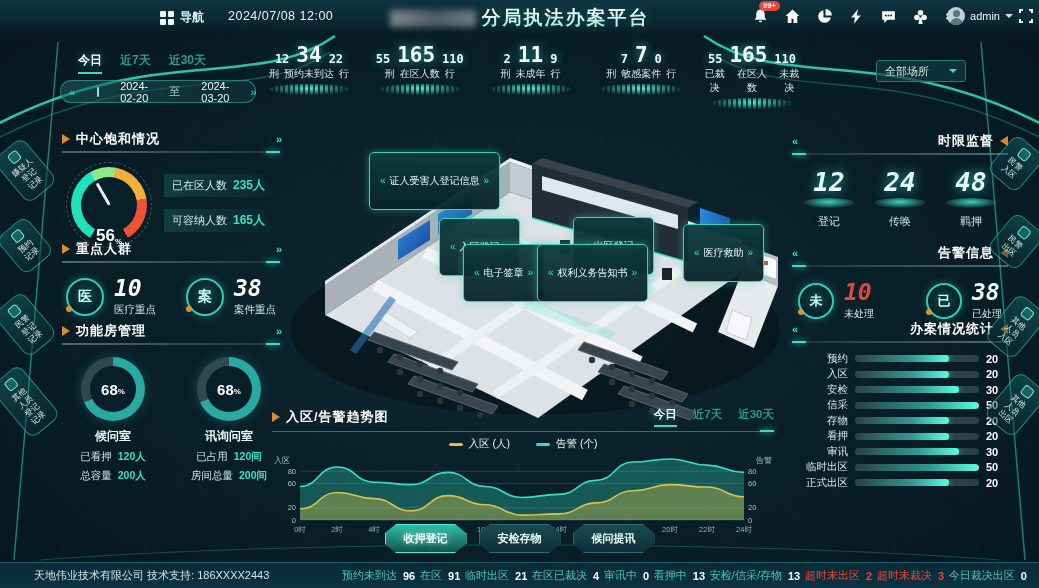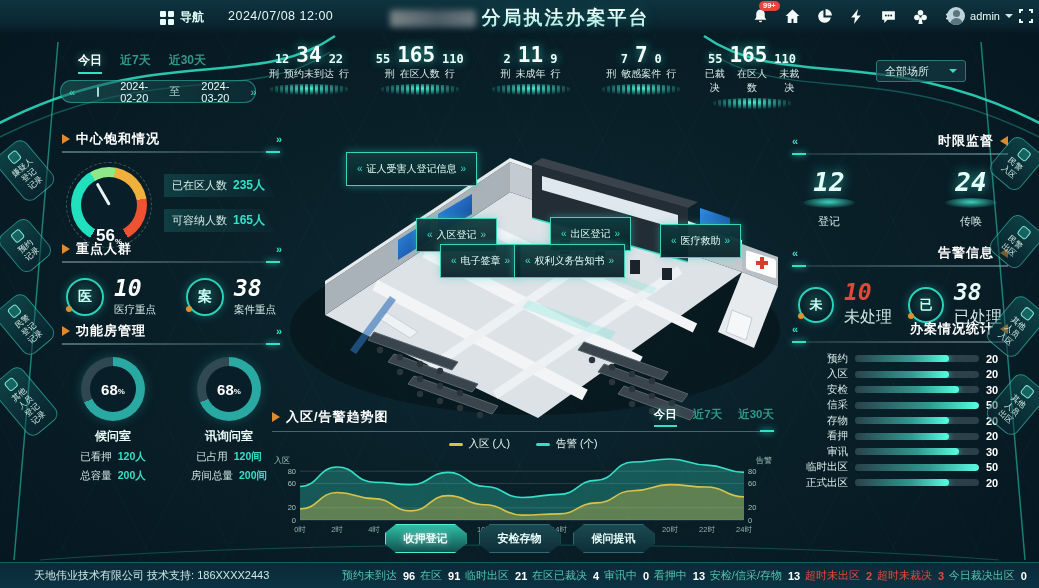--- a/index.html
+++ b/index.html
@@ -131,21 +131,21 @@
     background:radial-gradient(ellipse at 50% 40%, rgba(74,255,226,.8), rgba(74,255,226,.05) 72%); }
   .tl-lab { font-size:11px; color:#cfe8e3; }
   .al-row { display:flex; justify-content:space-between; padding:0 6px; margin-top:14px; }
   .al-item { display:flex; align-items:center; gap:10px; }
   .al-ico { position:relative; width:36px; height:36px; border-radius:50%; border:2px solid #2ad2bb;
     background:radial-gradient(circle at 50% 45%, rgba(42,210,187,.22), rgba(8,30,38,.9) 70%);
     display:flex; align-items:center; justify-content:center; font-size:13px; font-weight:bold; color:#c9fef4;
     box-shadow:0 0 10px rgba(42,210,187,.35); }
   .al-ico::after { content:""; position:absolute; left:-2px; bottom:2px; width:6px; height:6px; border-radius:50%; background:#e0912e; }
   .al-val { font-family:"DejaVu Sans Mono",monospace; font-style:italic; font-size:23px; font-weight:bold; line-height:1; }
-  .al-lab { font-size:16px; color:#cfe8e3; margin-top:3px; }
+  .al-lab { font-size:10px; color:#cfe8e3; margin-top:3px; }
   #case-bars { margin-top:8px; }
   .cb-row { display:flex; align-items:center; gap:7px; height:15.5px; }
   .cb-lab { width:56px; text-align:right; font-size:10.5px; color:#d6ece8; white-space:nowrap; }
   .cb-track { flex:1; height:7px; border-radius:4px; background:rgba(130,150,160,.3); overflow:hidden; }
   .cb-fill { height:100%; border-radius:4px;
     background:linear-gradient(90deg, rgba(18,60,70,.1), rgba(53,224,200,.55) 60%, #56ffe2);
     box-shadow:0 0 7px rgba(53,224,200,.8); }
   .cb-val { width:22px; font-size:11px; font-weight:bold; color:#ffffff; }
 
   
@@ -154,23 +154,23 @@
     border:1px solid rgba(53,224,200,.5); border-radius:9px;
     color:#d8f2ec; font-size:8px; line-height:1.25; white-space:pre-line; z-index:5; }
   .edge-tab .tab-ico { width:11px; height:11px; margin:0 auto 3px; border-radius:3px; border:1px solid #7fe6d4;
     background:rgba(53,224,200,.25); }
   .edge-tab.l { transform:rotate(-40deg); }
   .edge-tab.r { transform:rotate(40deg); }
 
   
   #scene { position:absolute; left:280px; top:100px; width:500px; height:322px; }
   #scene svg { position:absolute; inset:0; }
-  .pill { position:absolute; padding:9px 10px; font-size:10px; color:#e4fffa; white-space:nowrap; cursor:pointer;
+  .pill { position:absolute; padding:21px 10px; font-size:10px; color:#e4fffa; white-space:nowrap; cursor:pointer;
     background:linear-gradient(180deg, rgba(14,60,62,.95), rgba(8,34,40,.95));
-    border:1px solid #3ad2bd; border-radius:0; box-shadow:0 0 8px rgba(58,210,189,.45); z-index:6; }
+    border:1px solid #3ad2bd; border-radius:5px; box-shadow:0 0 8px rgba(58,210,189,.45); z-index:6;margin-left:23px; }
   .pill::before { content:"«"; color:#35e0c8; margin-right:4px; }
   .pill::after { content:"»"; color:#35e0c8; margin-left:4px; }
 
   
   #trend-panel { left:272px; top:407px; width:502px; }
   .trend-h { display:flex; align-items:center; gap:6px; border-bottom:1px solid rgba(133,170,178,.5); padding-bottom:4px; position:relative; }
   .trend-h::after { content:""; position:absolute; right:0; bottom:-1px; width:14px; height:2px; background:#35e0c8; box-shadow:0 0 6px #35e0c8; }
   .range-tabs.trend { position:static; margin-left:auto; gap:16px; }
   .range-tabs.trend .rtab { font-size:11.5px; }
   #legend { display:flex; justify-content:center; gap:26px; margin-top:5px; }
@@ -480,20 +480,25 @@
         <div class="tl-item">
           <div class="tl-val">12</div>
           <div class="tl-disc"></div>
           <div class="tl-lab">登记</div>
         </div>
         <div class="tl-item">
           <div class="tl-val">24</div>
           <div class="tl-disc"></div>
           <div class="tl-lab">传唤</div>
         </div>
+        <div class="tl-item">
+          <div class="tl-val">48</div>
+          <div class="tl-disc"></div>
+          <div class="tl-lab">羁押</div>
+        </div>
       </div>
   </div>
 
   <div class="panel" style="left:792px; top:244px; width:216px;">
     <div class="sec-h right">
         <span class="chev">«</span>
         <span class="spacer"></span>
       <span class="sec-t">告警信息</span>
       <span class="tri-l"></span>
       </div>

